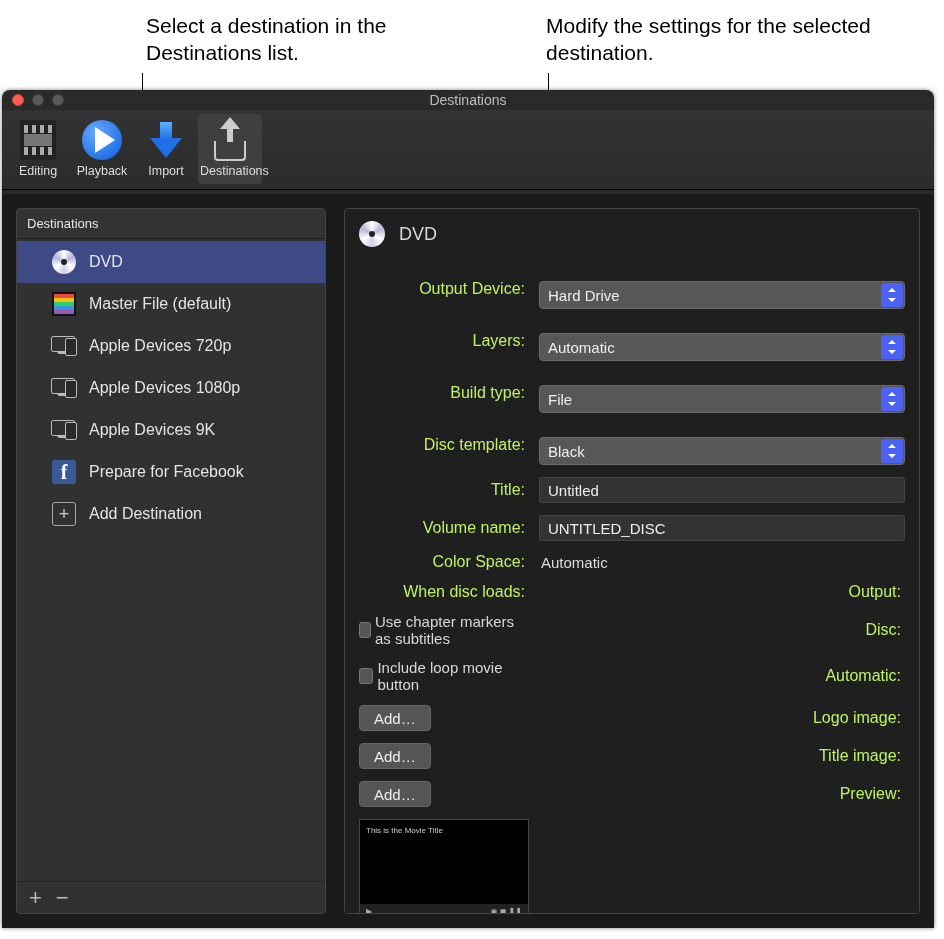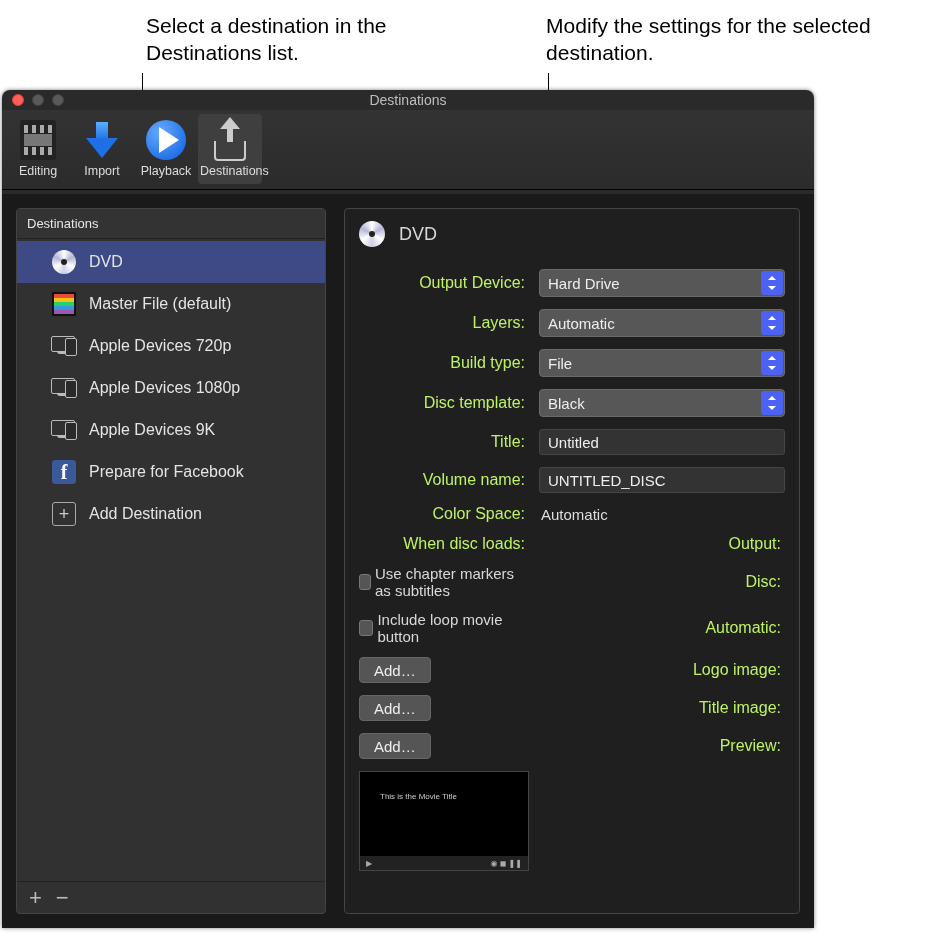--- a/index.html
+++ b/index.html
@@ -33,21 +33,21 @@
     left: 548px;
     top: 73px;
     width: 1px;
     height: 154px;
     background: #000;
   }
   .app-window {
     position: absolute;
     top: 90px;
     left: 2px;
-    width: 812px;
+    width: 932px;
     height: 838px;
     background: #2a2a2a;
     border-radius: 8px 8px 0 0;
     overflow: hidden;
     color: #d8d8d8;
     box-shadow: 0 0 4px rgba(0,0,0,.5);
   }
   .titlebar {
     height: 20px;
     display: flex;
@@ -202,21 +202,21 @@
     background:#575757;
     border:1px solid #6a6a6a;
     border-radius:4px;
     color:#eee;
     font-size:15px;
     padding:0 28px 0 8px;
     appearance:none;
     -webkit-appearance:none;
     position:relative;
   }
-  .popup-wrap{position:relative;}
+  .popup-wrap{position:relative;margin-top:12px;}
   .popup-wrap::after{
     content:"";
     position:absolute;
     right:2px;top:2px;bottom:2px;width:22px;
     background:#4b62f5;
     border-radius:3px;
     pointer-events:none;
   }
   .popup-wrap::before{
     content:"";
@@ -263,21 +263,21 @@
     padding:0 14px;
     cursor:pointer;
   }
   .preview-box{
     width: 170px;
     height: 100px;
     background: #000;
     border:1px solid #444;
     color:#ccc;
     font-size:8px;
-    padding:20px;
+    padding:6px;
     position:relative;
   }
   .preview-box .ptitle{font-size:8px;}
   .preview-box .pcontrols{
     position:absolute;left:0;right:0;bottom:0;height:14px;
     background:#222;
     display:flex;align-items:center;justify-content:space-between;
     padding:0 6px;font-size:8px;color:#aaa;
   }
 </style>
@@ -303,31 +303,31 @@
 
   <div class="toolbar">
     <div class="tool">
       <div class="glyph">
           <div class="ic-editing"></div>
         </div>
       <div class="label">Editing</div>
     </div>
     <div class="tool">
       <div class="glyph">
-          <div class="ic-import"></div>
-        </div>
-      <div class="label">Import</div>
-    </div>
-    <div class="tool">
-      <div class="glyph">
           <div class="ic-playback-wrap">
             <div class="ic-playback"></div>
           </div>
         </div>
       <div class="label">Playback</div>
+    </div>
+    <div class="tool">
+      <div class="glyph">
+          <div class="ic-import"></div>
+        </div>
+      <div class="label">Import</div>
     </div>
     <div class="tool active">
       <div class="glyph">
           <div class="ic-dest">
             <div class="arrow-head"></div>
             <div class="arrow-body"></div>
             <div class="box"></div>
           </div>
         </div>
       <div class="label">Destinations</div>

